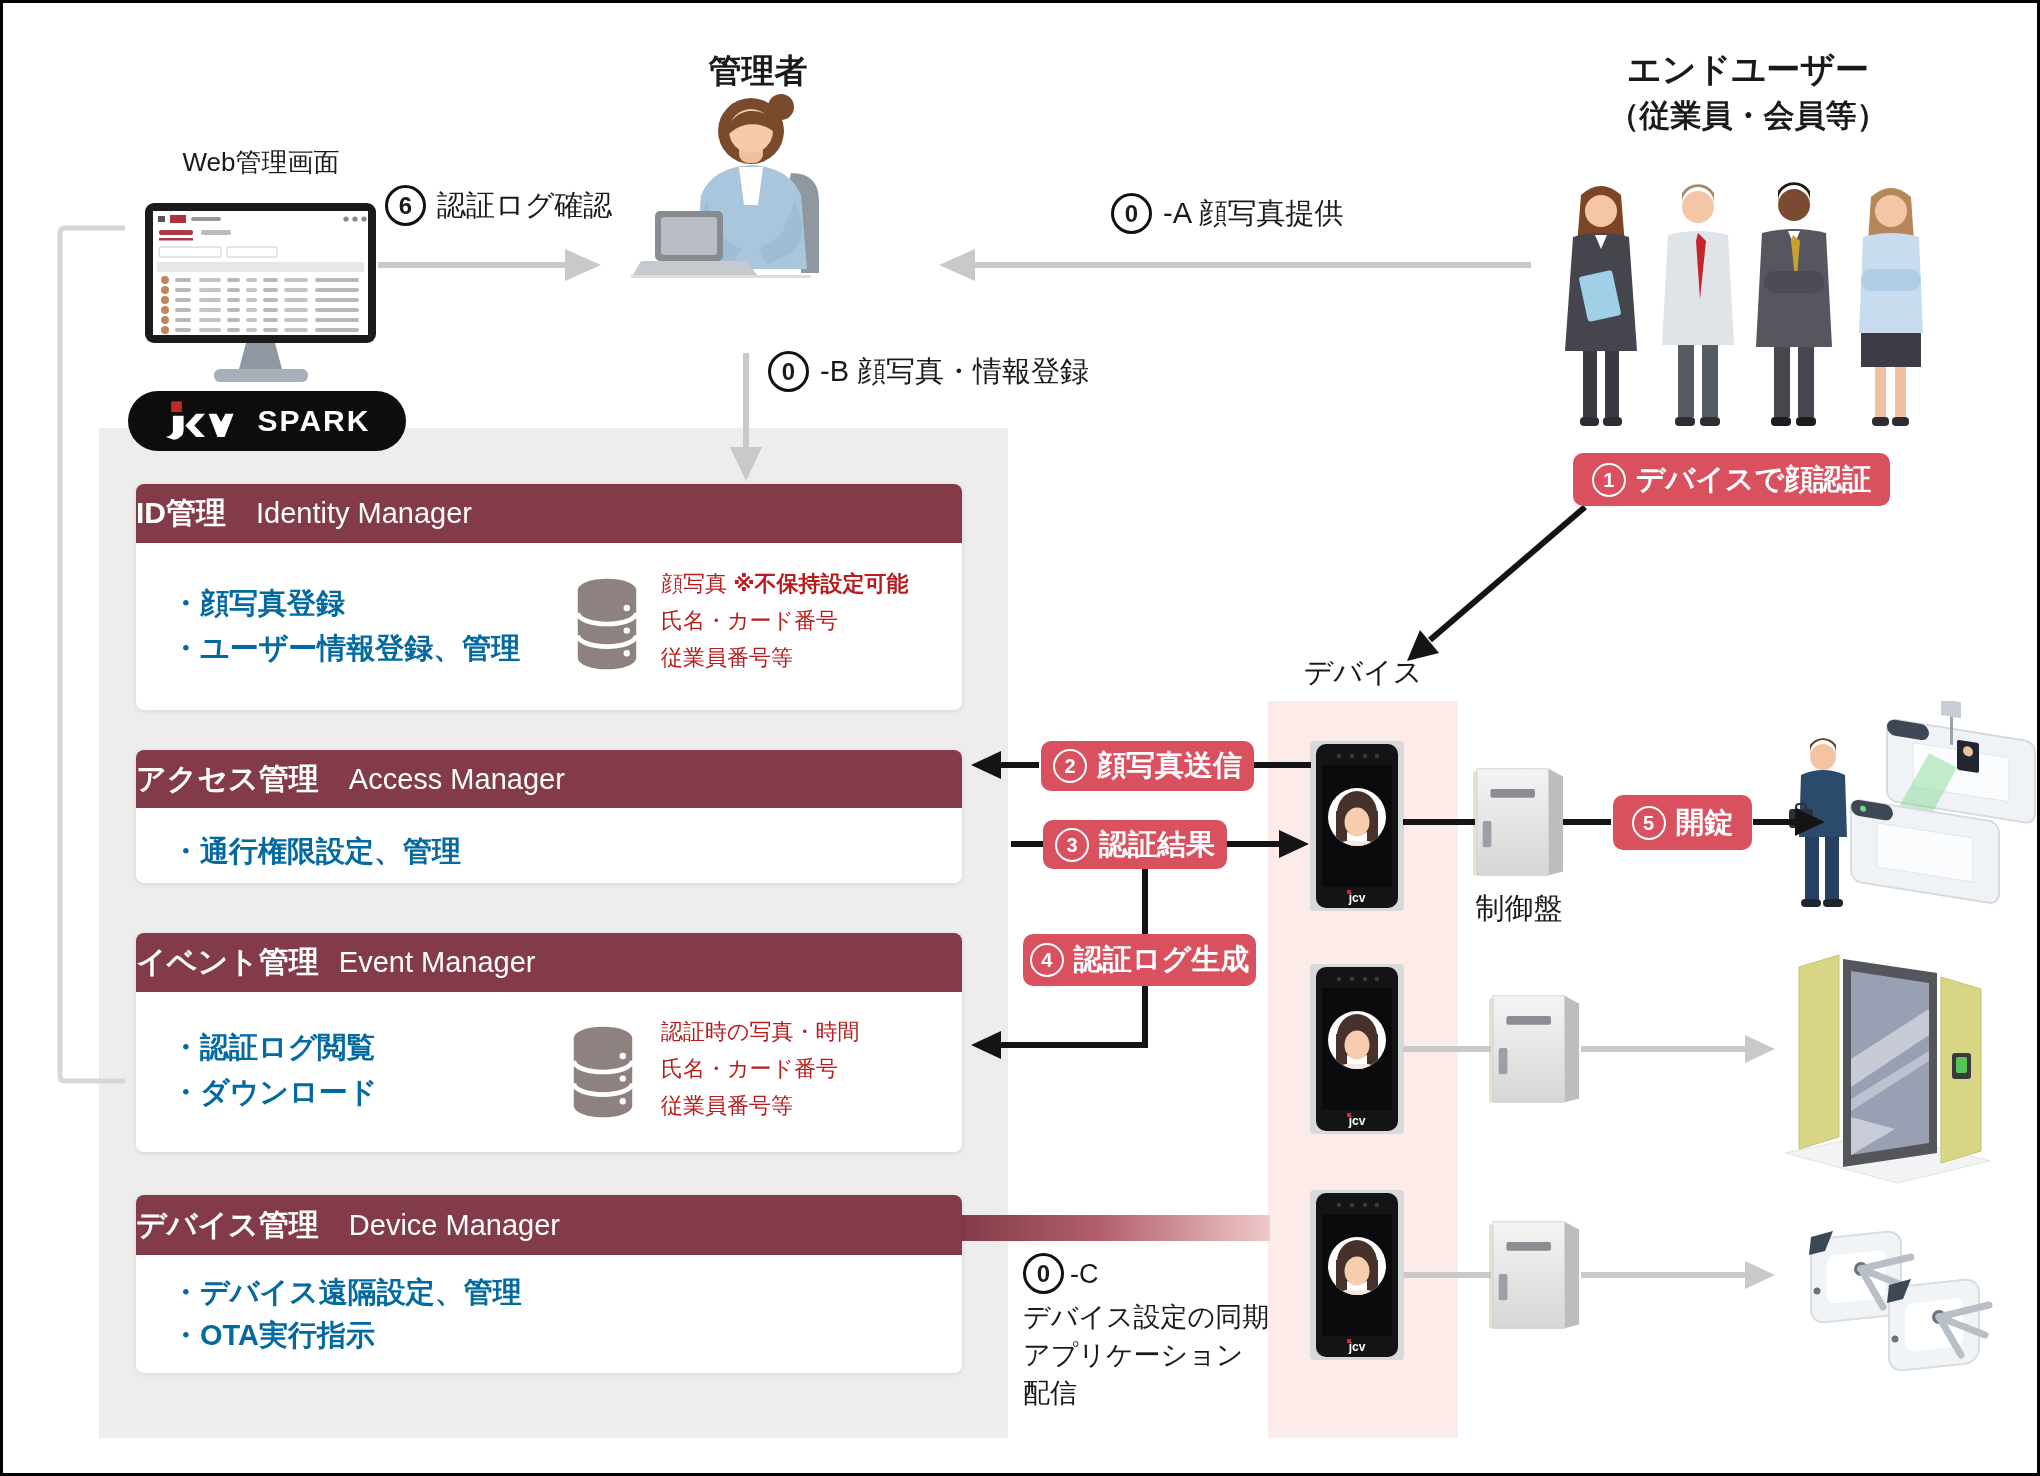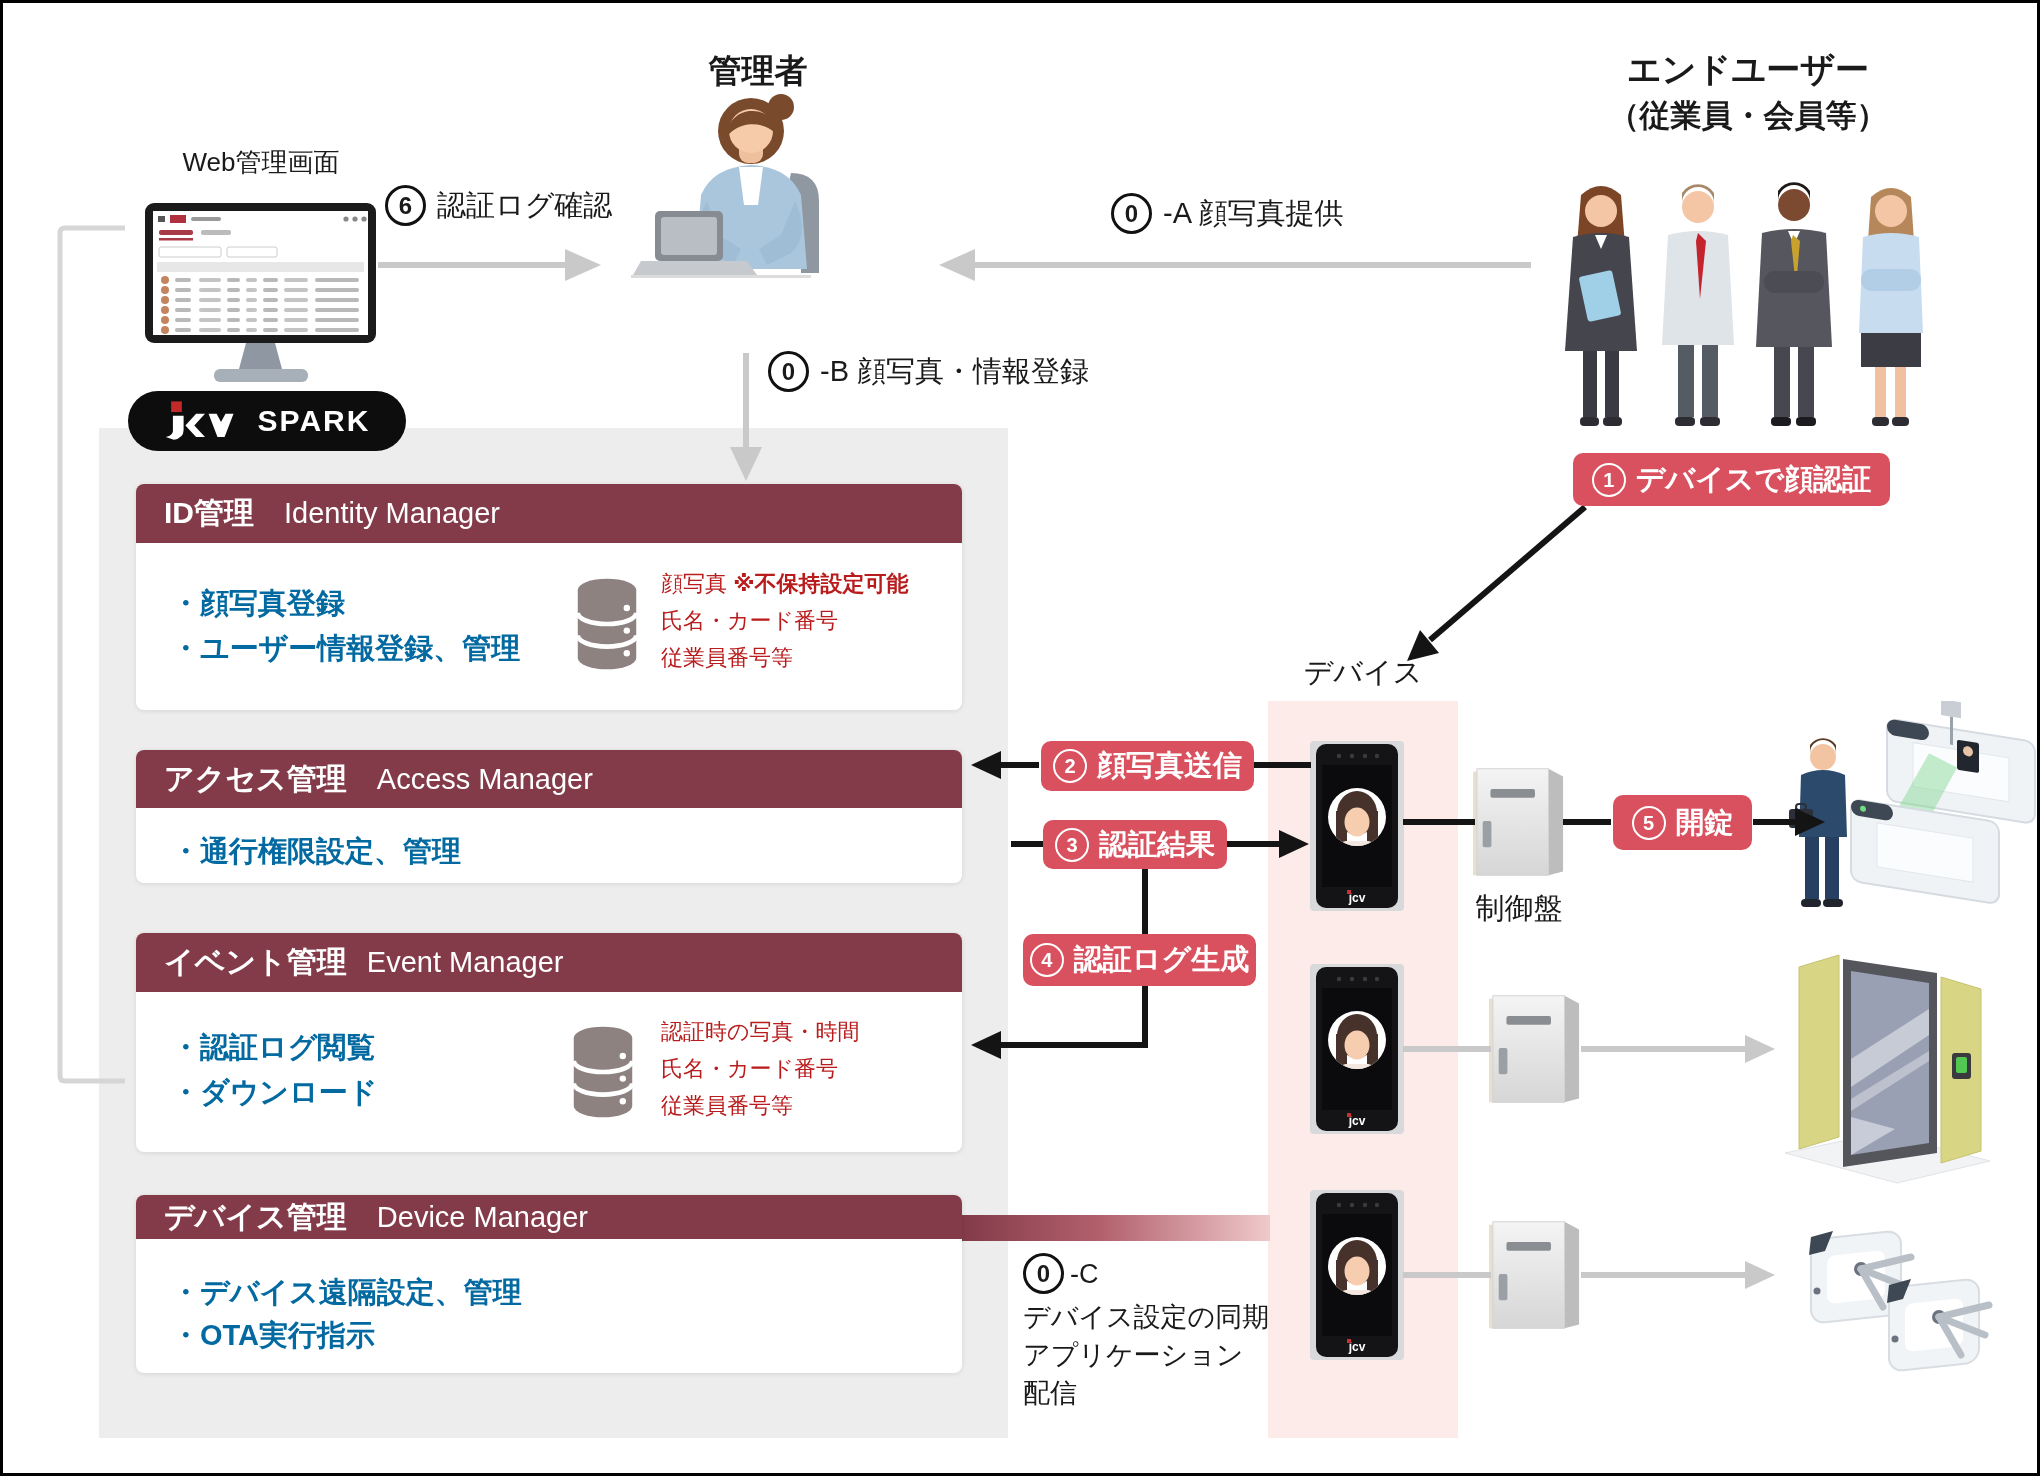--- a/index.html
+++ b/index.html
@@ -26,21 +26,21 @@
     font-size:24px;font-weight:600;line-height:1;}
   
   .badge{position:absolute;display:flex;align-items:center;justify-content:center;gap:10px;
     background:var(--badge_red);color:#fff;border-radius:10px;font-weight:700;font-size:29px;z-index:6;}
   .wcirc{display:inline-flex;align-items:center;justify-content:center;flex:none;
     width:30px;height:30px;border:2.5px solid #fff;border-radius:50%;font-size:20px;font-weight:700;line-height:1;}
   
   .mgr{position:absolute;left:133px;width:826px;background:#fff;border-radius:8px;
     box-shadow:0 1px 5px rgba(0,0,0,.10);z-index:4;}
   .mgr-head{position:absolute;left:0;top:0;width:100%;background:var(--maroon);
-    border-radius:8px 8px 0 0;display:flex;align-items:center;gap:30px;padding-left:28px;
+    border-radius:8px 8px 0 0;display:flex;align-items:center;gap:30px;
     box-sizing:border-box;color:#fff;}
   .mgr-head .jp{font-size:30px;font-weight:700;}
   .mgr-head .en{font-size:29px;font-weight:400;text-align:right;}
   .bullets{position:absolute;font-size:29px;font-weight:700;color:#0369a1;line-height:45px;z-index:4;}
   .dbtext{position:absolute;font-size:22px;color:#b91c1c;line-height:37px;z-index:4;}
   .dbtext .bold{font-weight:700;}
   .dbicon{position:absolute;z-index:4;}
   
   .spark{left:125px;top:388px;width:278px;height:60px;background:#0d0d0d;border-radius:30px;
     display:flex;align-items:center;justify-content:center;gap:12px;z-index:6;}
@@ -307,21 +307,21 @@
   <svg class="dbicon" style="left:567px;top:1020px;" width="66" height="98">
       <use href="#sym-db"></use>
     </svg>
   <div class="dbtext" style="left:658px;top:1010px;">
     <div>認証時の写真・時間</div>
     <div>氏名・カード番号</div>
     <div>従業員番号等</div>
   </div>
 
   <div class="mgr" style="top:1192px;height:178px;">
-    <div class="mgr-head" style="height:44px;">
+    <div class="mgr-head" style="height:60px;">
       <span class="jp">デバイス管理</span>
       <span class="en">Device Manager</span>
     </div>
   </div>
   <div class="abs bullets" style="left:168px;top:1268px;line-height:43px;">
     <div>・デバイス遠隔設定、管理</div>
     <div>・OTA実行指示</div>
   </div>
 
   <div class="abs f0c">

